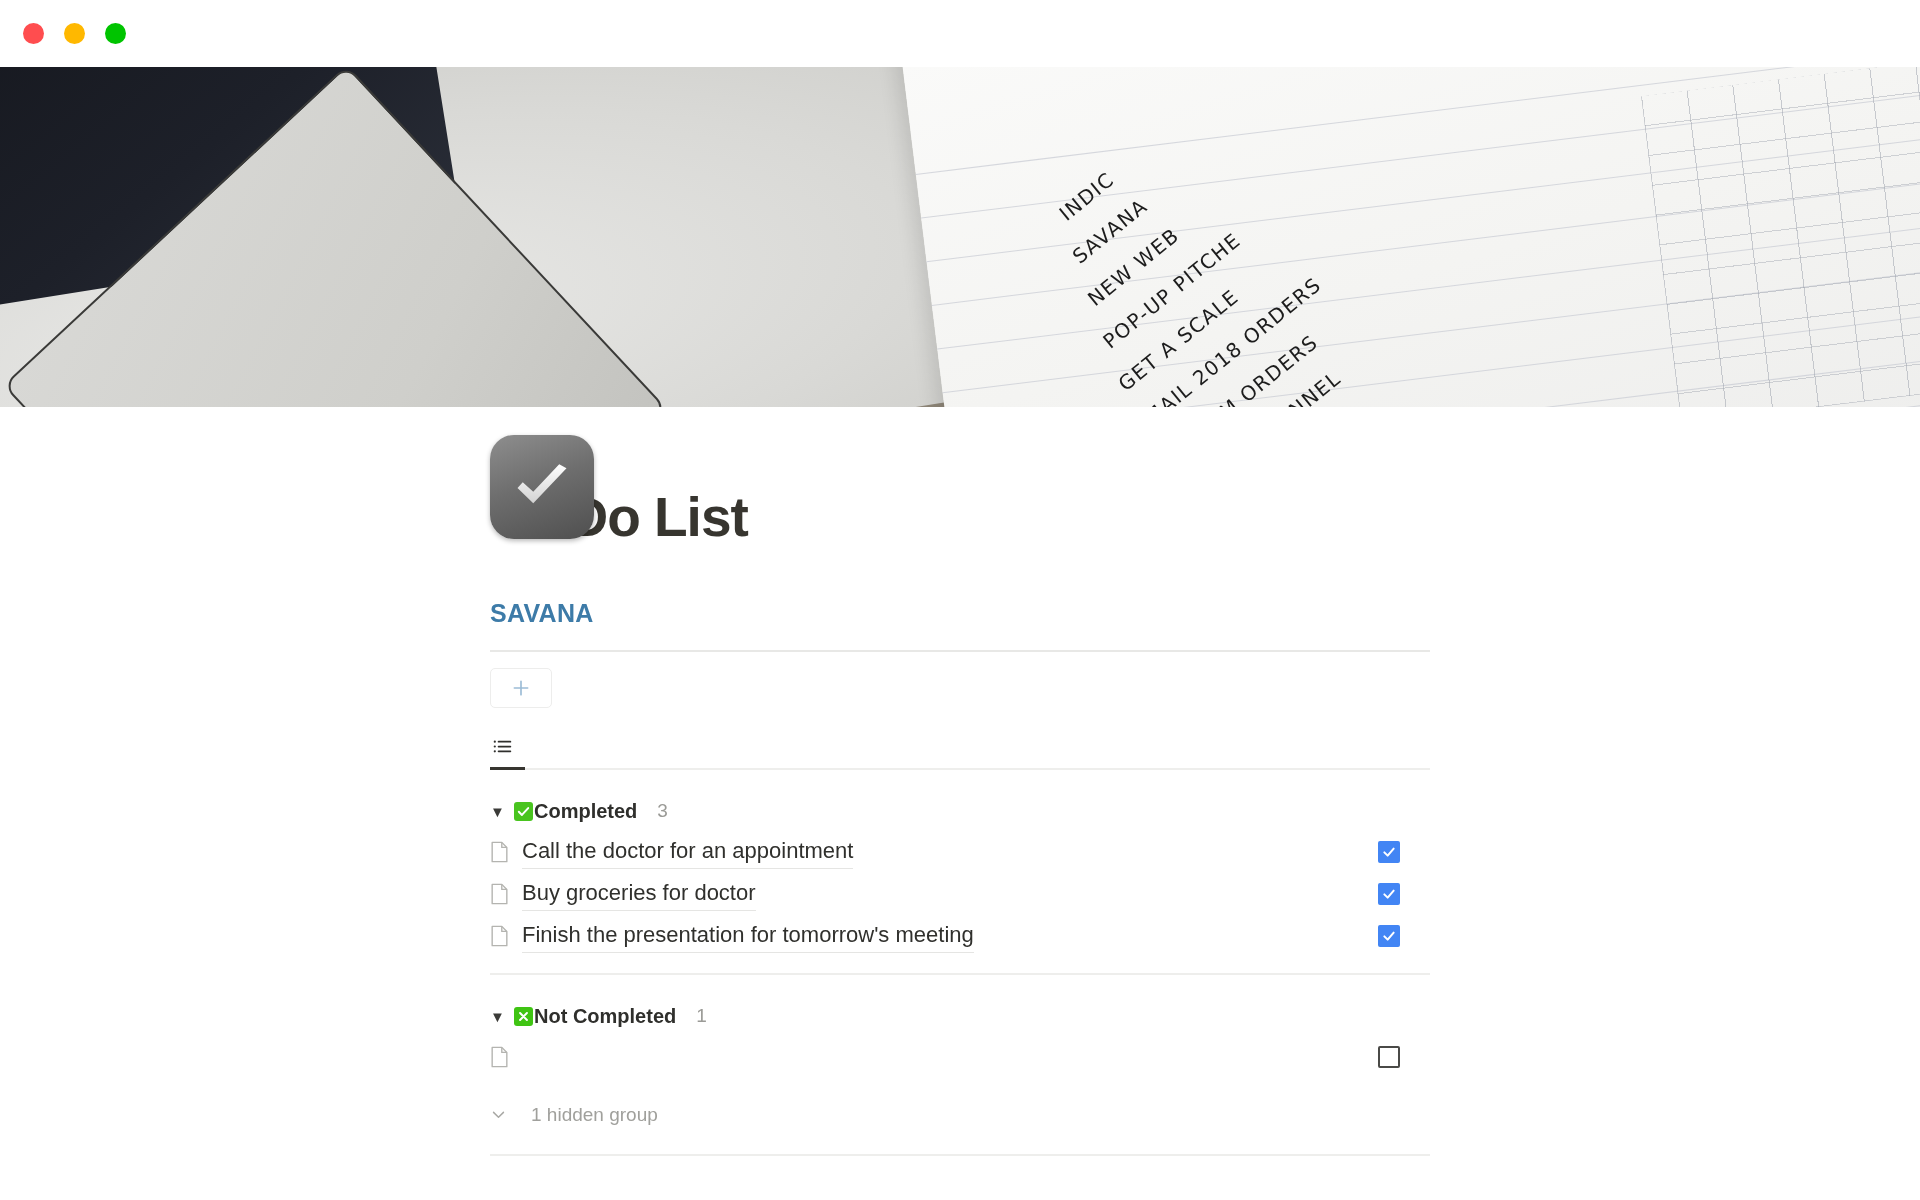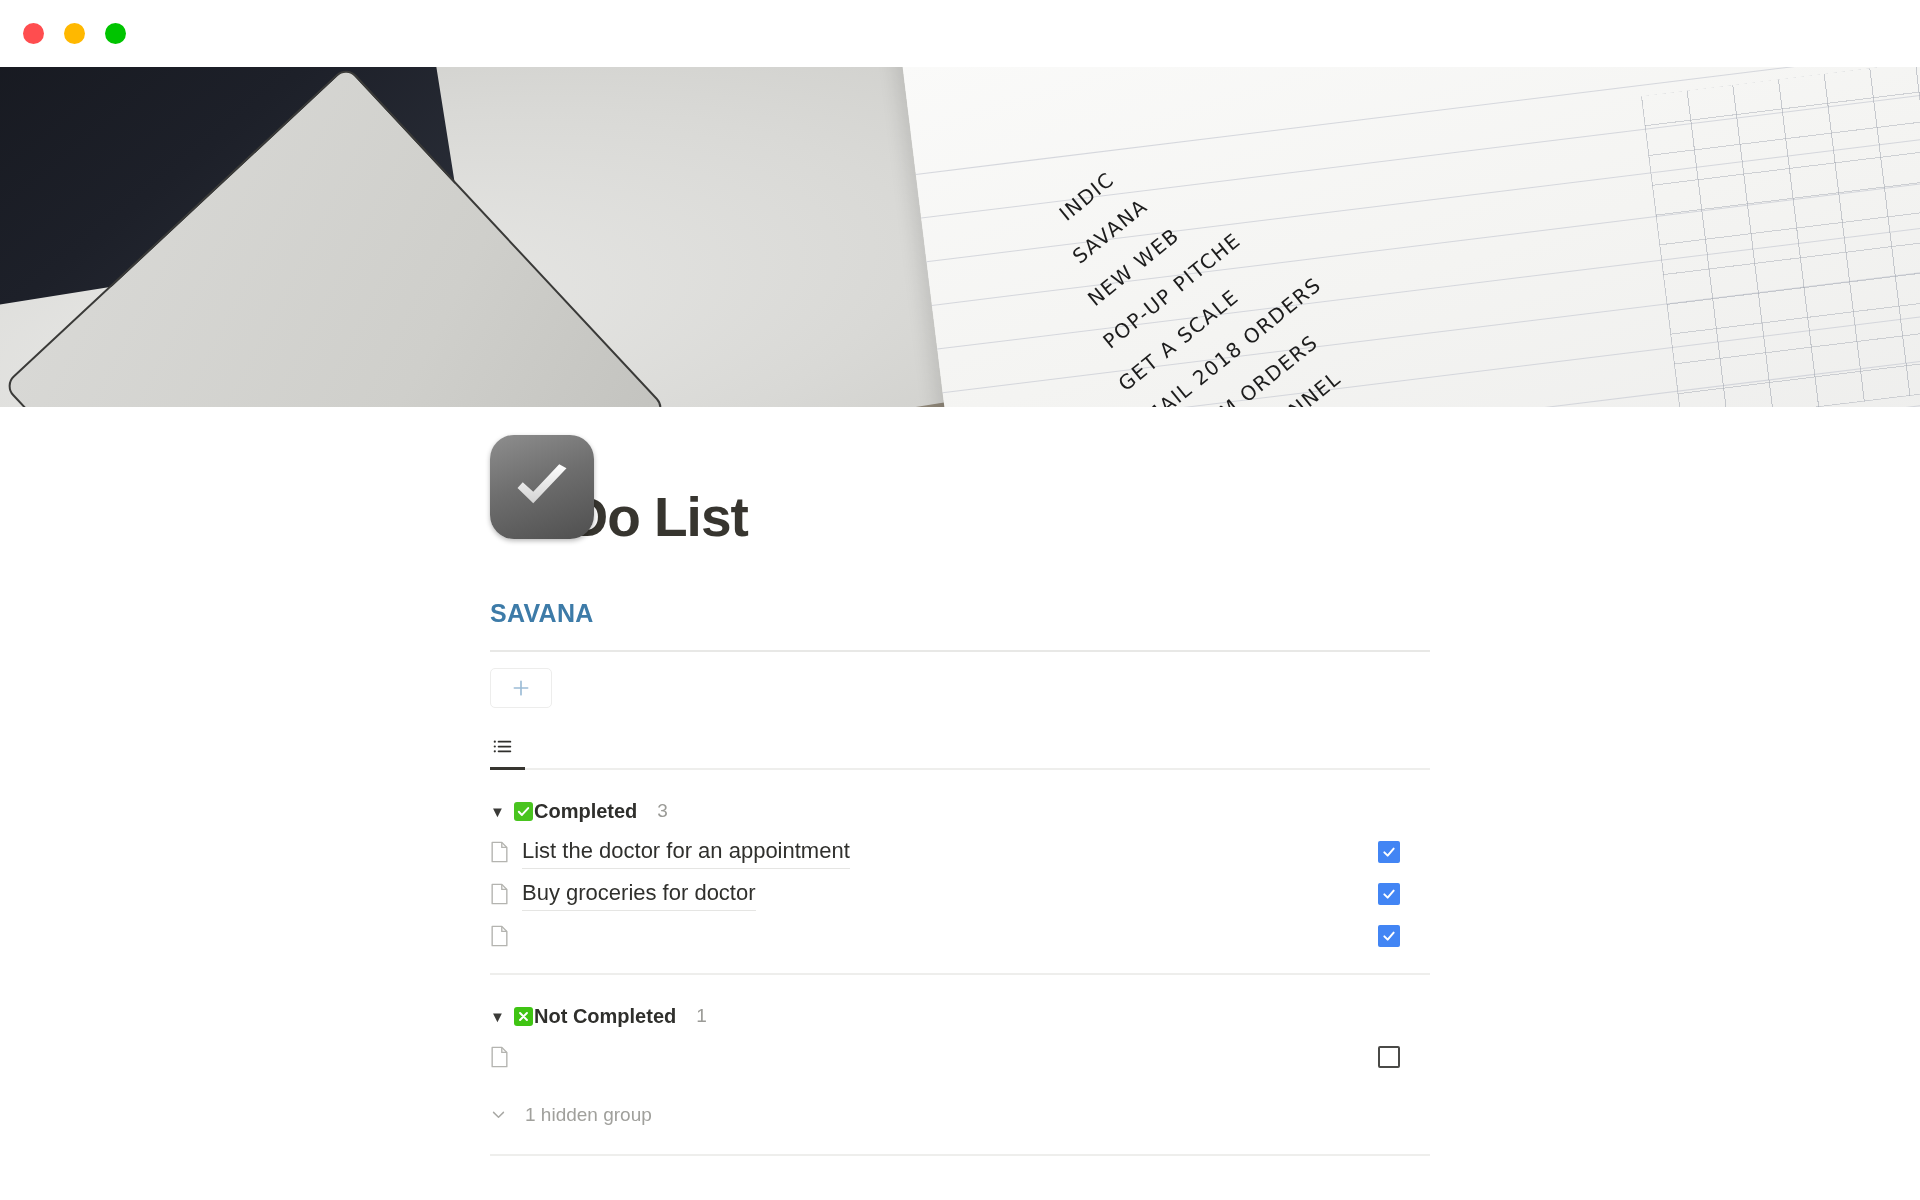--- a/index.html
+++ b/index.html
@@ -270,21 +270,21 @@
   .group-divider {
     height: 2px;
     background: #eeeeec;
     margin-top: 16px;
     width: 940px;
   }
 
   
   .hidden-group {
     display: flex; align-items: center;
-    gap: 18px;
+    gap: 24px;
     margin-top: 26px;
     cursor: pointer;
   }
   .hidden-group svg { width: 17px; height: 17px; display: block; }
   .hidden-group-label {
     font-size: 19px;
     color: #a0a09c;
   }
 </style>
 </head>
@@ -385,21 +385,21 @@
       <span class="group-count">3</span>
     </div>
 
     <div class="task-row">
       <span class="doc-icon">
         <svg viewBox="0 0 20 24" aria-hidden="true">
           <path d="M2 1.5 H12.5 L18 7 V22.5 H2 Z" fill="#ffffff" stroke="#b4b4b0" stroke-width="1.5" stroke-linejoin="round"></path>
           <path d="M12.5 1.5 V7 H18" fill="none" stroke="#b4b4b0" stroke-width="1.5" stroke-linejoin="round"></path>
         </svg>
       </span>
-      <span class="task-name">List the doctor for an appointment</span>
+      <span class="task-name">Call the doctor for an appointment</span>
       <span class="task-spacer"></span>
       <span class="checkbox checked">
         <svg viewBox="0 0 24 24" aria-hidden="true">
           <path d="M5 12.5 L10 17.5 L19 7" stroke="#ffffff" stroke-width="3" fill="none" stroke-linecap="round" stroke-linejoin="round"></path>
         </svg>
       </span>
     </div>
 
     <div class="task-row">
       <span class="doc-icon">
@@ -417,20 +417,21 @@
       </span>
     </div>
 
     <div class="task-row">
       <span class="doc-icon">
         <svg viewBox="0 0 20 24" aria-hidden="true">
           <path d="M2 1.5 H12.5 L18 7 V22.5 H2 Z" fill="#ffffff" stroke="#b4b4b0" stroke-width="1.5" stroke-linejoin="round"></path>
           <path d="M12.5 1.5 V7 H18" fill="none" stroke="#b4b4b0" stroke-width="1.5" stroke-linejoin="round"></path>
         </svg>
       </span>
+      <span class="task-name">Finish the presentation for tomorrow's meeting</span>
       <span class="task-spacer"></span>
       <span class="checkbox checked">
         <svg viewBox="0 0 24 24" aria-hidden="true">
           <path d="M5 12.5 L10 17.5 L19 7" stroke="#ffffff" stroke-width="3" fill="none" stroke-linecap="round" stroke-linejoin="round"></path>
         </svg>
       </span>
     </div>
 
     <div class="group-divider"></div>
 

